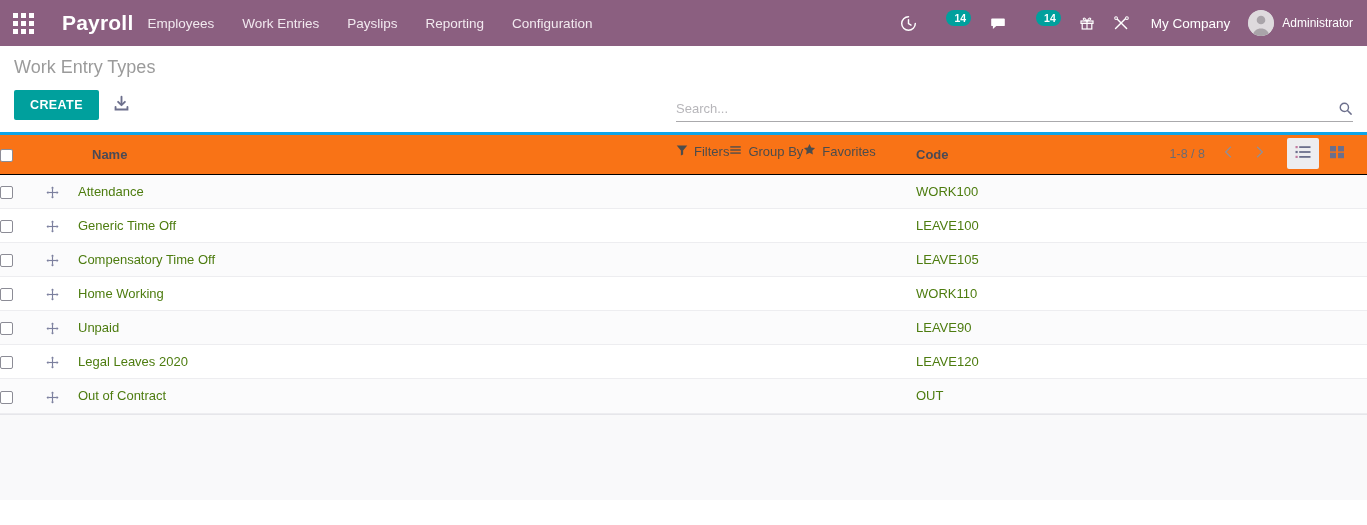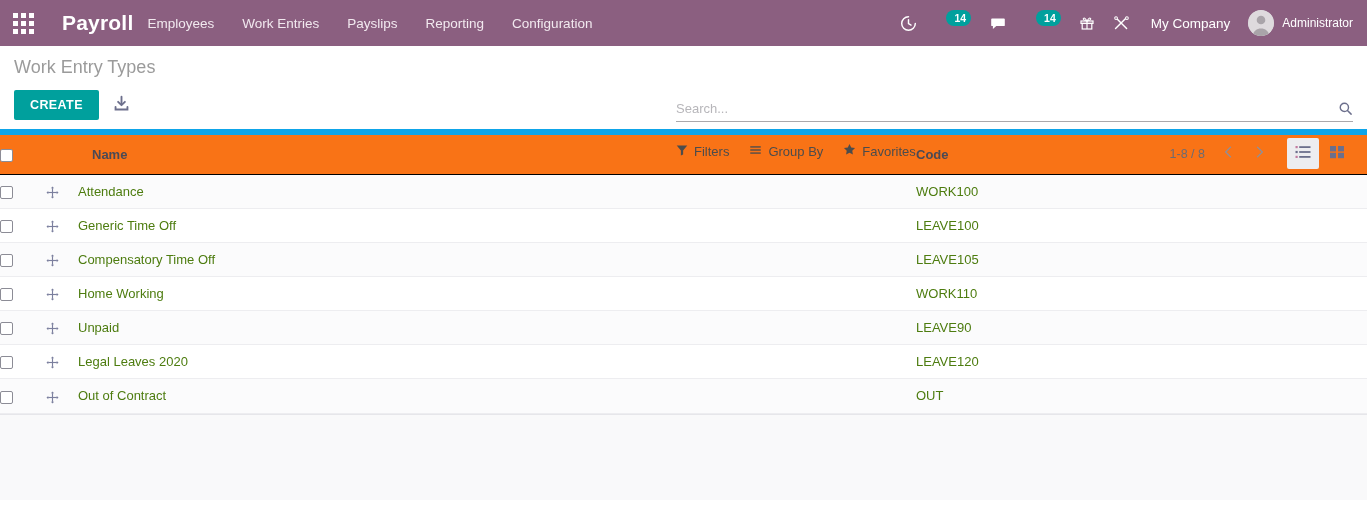--- a/index.html
+++ b/index.html
@@ -96,21 +96,21 @@
     background: #d8d3d8;
     display: flex; align-items: flex-end; justify-content: center;
     overflow: hidden;
     flex: none;
   }
   .user-name { font-size: 12px; color: #ffffff; white-space: nowrap; }
 
   
   .control-panel {
     background: #ffffff;
-    border-bottom: 6px solid #0ea5e9;
+    border-bottom: 3px solid #0ea5e9;
     padding: 0;
     position: relative;
     height: 89px;
   }
   .cp-left { position: absolute; left: 14px; top: 8px; }
   .page-title {
     font-size: 18px;
     color: #9b9b9b;
     font-weight: normal;
     line-height: 26px;
@@ -158,21 +158,20 @@
   }
   .search-input::placeholder { color: #b7b6ba; }
   .search-mag { cursor: pointer; display: flex; padding-left: 6px; }
 
   .cp-facets {
     position: absolute;
     left: 676px;
     top: 97px;
     display: flex;
     align-items: center;
-    gap: 20px;
   }
   .facet {
     display: flex; align-items: center; gap: 6px;
     font-size: 13px;
     color: #4c4c4c;
     cursor: pointer;
     white-space: nowrap;
   }
 
   .cp-pager {

